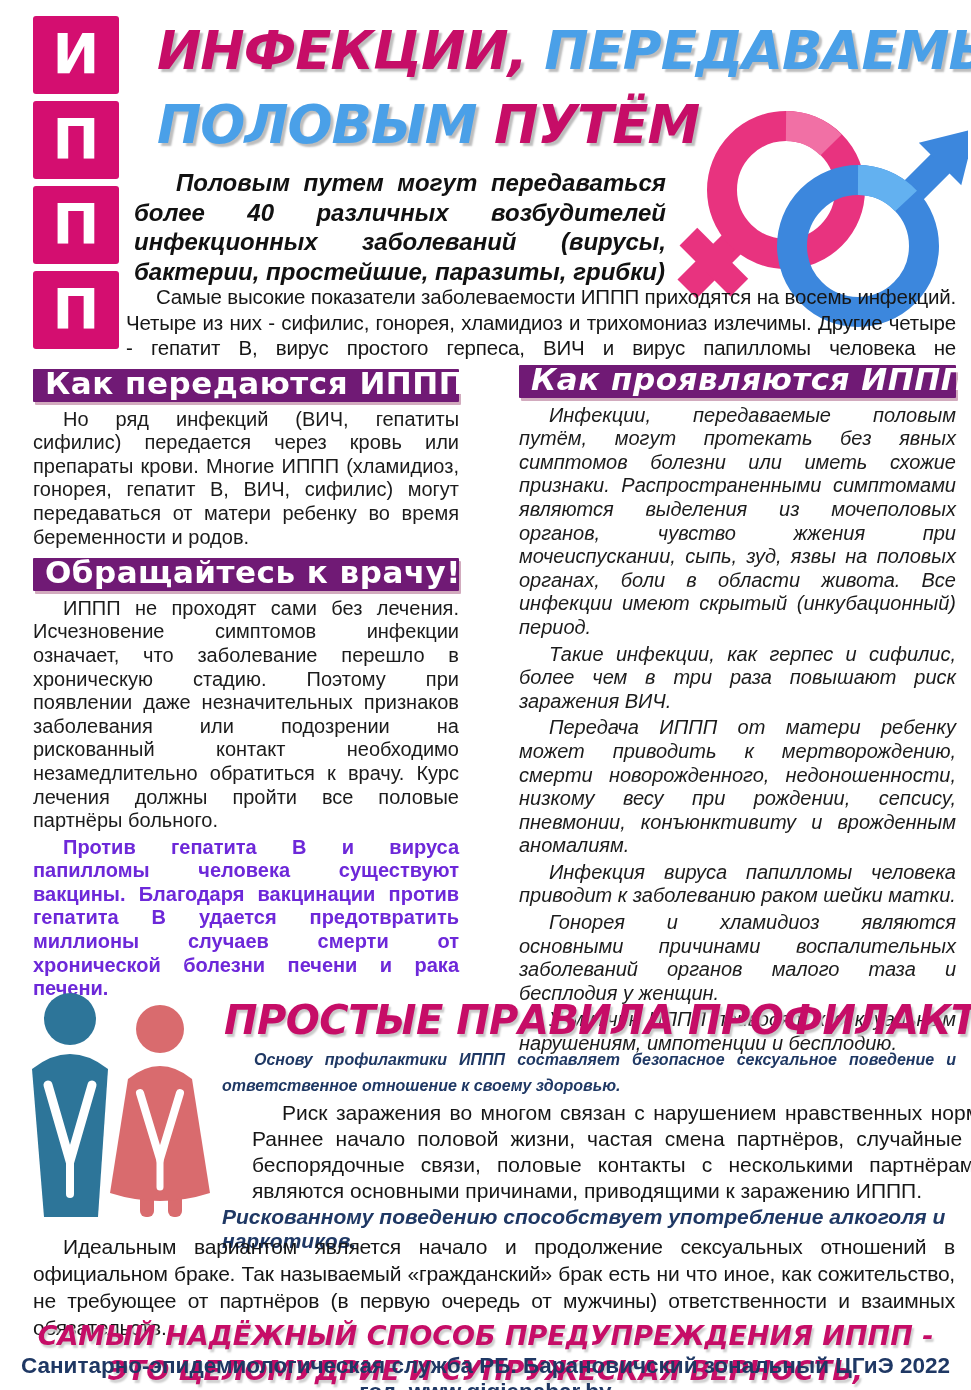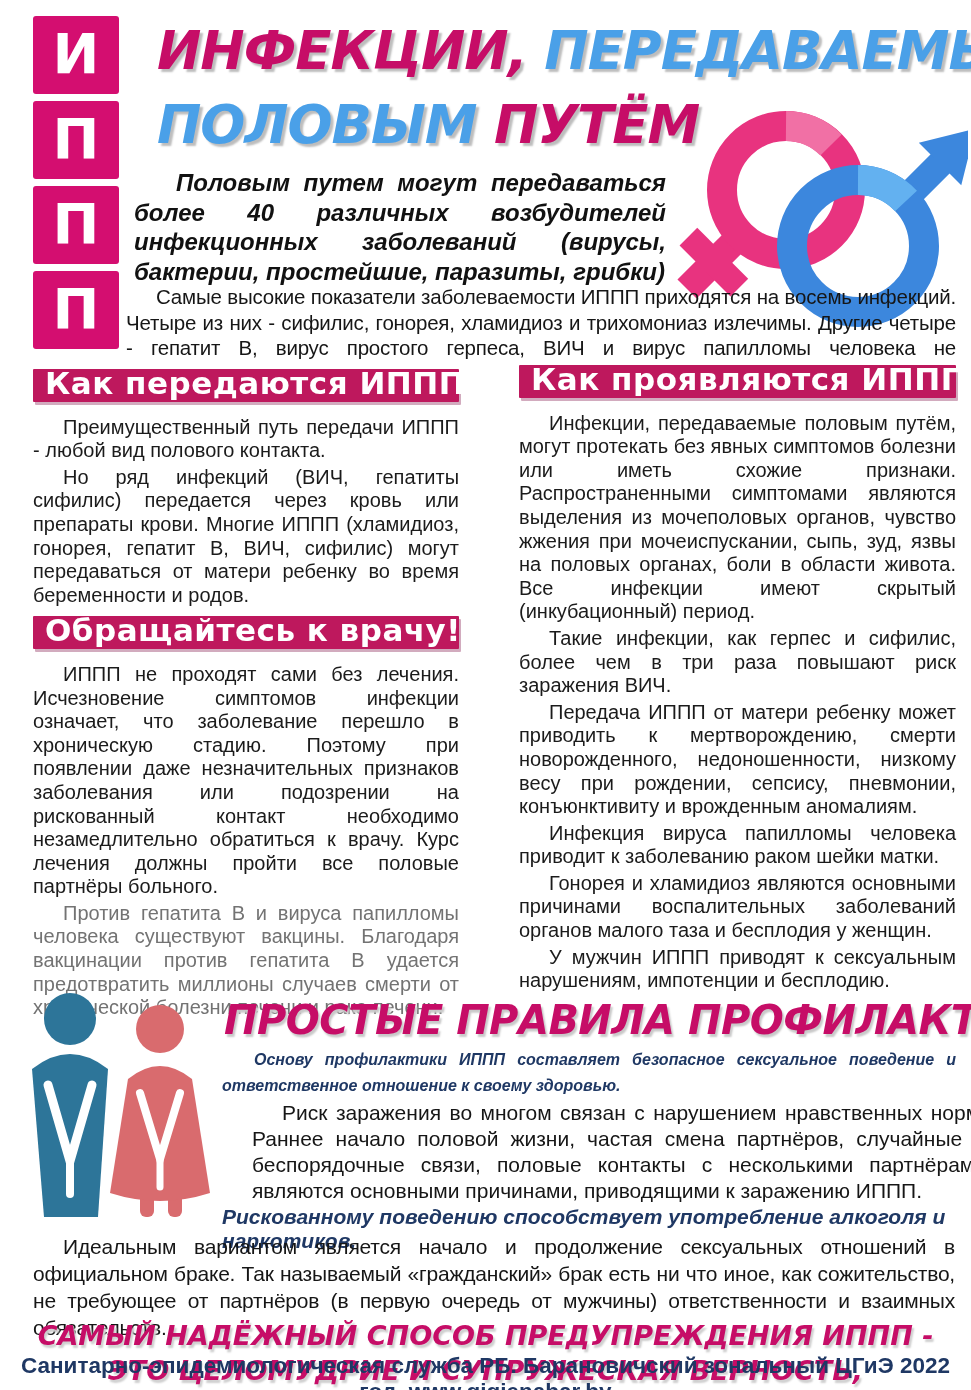--- a/index.html
+++ b/index.html
@@ -30,30 +30,30 @@
   }
   .gender-icon { position:absolute; left:668px; top:78px; width:300px; height:282px; }
   .intro-stats {
     position:absolute; left:126px; top:284px; width:830px;
     font-size:20.5px; line-height:25.5px; text-align:justify; text-indent:30px;
     letter-spacing:-0.2px; color:#161616;
   }
   
   .col { position:absolute; font-size:20px; line-height:23.6px; }
   .col-left  { left:33px;  top:369px; width:426px; }
-  .col-right { left:519px; top:365px; width:437px; }
+  .col-right { left:519px; top:365px; width:437px;font-style:italic; }
   .section-header {
-    background:#be185d; color:#ffffff; font-weight:bold; font-size:31px;
+    background:#701a75; color:#ffffff; font-weight:bold; font-size:31px;
     padding:3px 10px 6px 12px; letter-spacing:0.5px; border-radius:1px;
-    box-shadow:2px 3px 0 rgba(125,15,70,0.35); margin-bottom:14px;
+    box-shadow:2px 3px 0 rgba(125,15,70,0.35); margin-bottom:6px;
     font-family:"DejaVu Sans", sans-serif; white-space:nowrap;
   }
   .col p { text-align:justify; text-indent:30px; margin-bottom:3px; }
   .col .gap-header { margin-top:9px; }
-  .blue-note { color:#737373; }
+  .blue-note { color:#6d28d9;font-weight:bold; }
   
   .prevention { position:absolute; left:0; top:993px; width:971px; height:397px; }
   .couple-icon { position:absolute; left:10px; top:-4px; width:212px; height:228px; }
   .prevention h2 {
     position:absolute; left:224px; top:4px; width:740px;
     font-size:40px; font-weight:900; font-style:italic; color:#c60d67;
     letter-spacing:-0.5px; white-space:nowrap;
     text-shadow:2px 3px 2px #c9c9c9; font-family:"DejaVu Sans", sans-serif;
   }
   .p-safe {
@@ -120,21 +120,20 @@
       </g>
       <circle cx="190" cy="168" r="66" fill="none" stroke="#3c87dd" stroke-width="30"></circle>
       <path d="M190 102 a66 66 0 0 1 48 21" fill="none" stroke="#63b1f0" stroke-width="30"></path>
     </svg>
   </div>
 
   <p class="intro-stats">Самые высокие показатели заболеваемости ИППП приходятся на восемь инфекций. Четыре из них - сифилис, гонорея, хламидиоз и трихомониаз излечимы. Другие четыре - гепатит В, вирус простого герпеса, ВИЧ и вирус папилломы человека не излечиваются.</p>
 
   <div class="col col-left">
     <div class="section-header">Как передаются ИППП</div>
-    <p>Преимущественный путь передачи ИППП - любой вид полового контакта.</p>
     <p>Но ряд инфекций (ВИЧ, гепатиты сифилис) передается через кровь или препараты крови. Многие ИППП (хламидиоз, гонорея, гепатит В, ВИЧ, сифилис) могут передаваться от матери ребенку во время беременности и родов.</p>
     <div class="section-header gap-header">Обращайтесь к врачу!</div>
     <p>ИППП не проходят сами без лечения. Исчезновение симптомов инфекции означает, что заболевание перешло в хроническую стадию. Поэтому при появлении даже незначительных признаков заболевания или подозрении на рискованный контакт необходимо незамедлительно обратиться к врачу. Курс лечения должны пройти все половые партнёры больного.</p>
     <p class="blue-note">Против гепатита В и вируса папилломы человека существуют вакцины. Благодаря вакцинации против гепатита В удается предотвратить миллионы случаев смерти от хронической болезни печени и рака печени.</p>
   </div>
 
   <div class="col col-right">
     <div class="section-header">Как проявляются ИППП</div>
     <p>Инфекции, передаваемые половым путём, могут протекать без явных симптомов болезни или иметь схожие признаки. Распространенными симптомами являются выделения из мочеполовых органов, чувство жжения при мочеиспускании, сыпь, зуд, язвы на половых органах, боли в области живота. Все инфекции имеют скрытый (инкубационный) период.</p>
     <p>Такие инфекции, как герпес и сифилис, более чем в три раза повышают риск заражения ВИЧ.</p>

